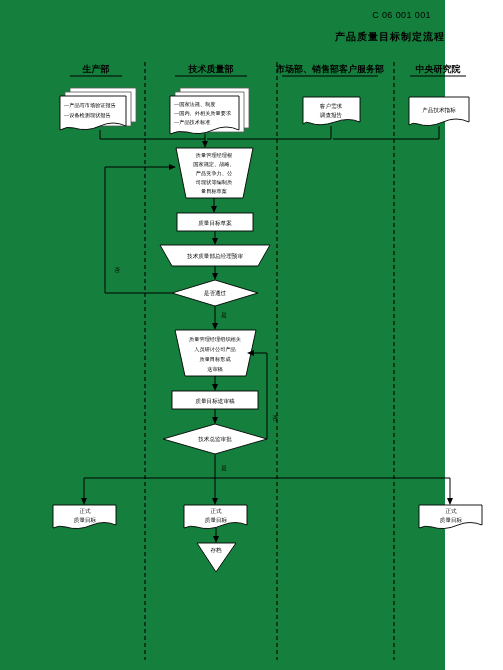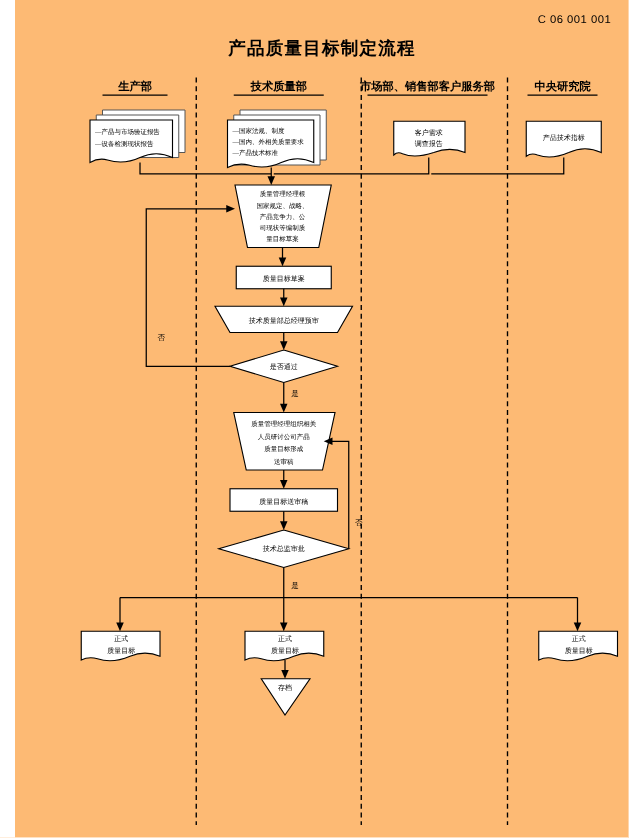--- a/index.html
+++ b/index.html
@@ -10,41 +10,40 @@
   body {
     width: 503px;
     height: 670px;
     position: relative;
     font-family: "Liberation Serif", "DejaVu Serif", serif;
     color: #000000;
     overflow: hidden;
   }
   #page {
     position: relative;
-    width: 491px;
+    width: 445px;
     height: 670px;
-    background: #fdba74;
-    margin-left: 12px;
+    background: #15803d;
   }
   .doc-code {
     position: absolute;
     right: 14px;
     top: 10px;
     font-size: 9px;
     letter-spacing: 0.4px;
     font-family: "Liberation Sans", sans-serif;
     white-space: nowrap;
   }
   .chart-title {
     position: absolute;
     left: 0;
     right: 0;
     top: 30px;
-    text-align: center;
-    font-size: 14px;
+    text-align: right;
+    font-size: 10px;
     font-weight: bold;
     letter-spacing: 1px;
   }
   svg.flow {
     position: absolute;
     left: 0;
     top: 0;
     width: 503px;
     height: 670px;
   }

